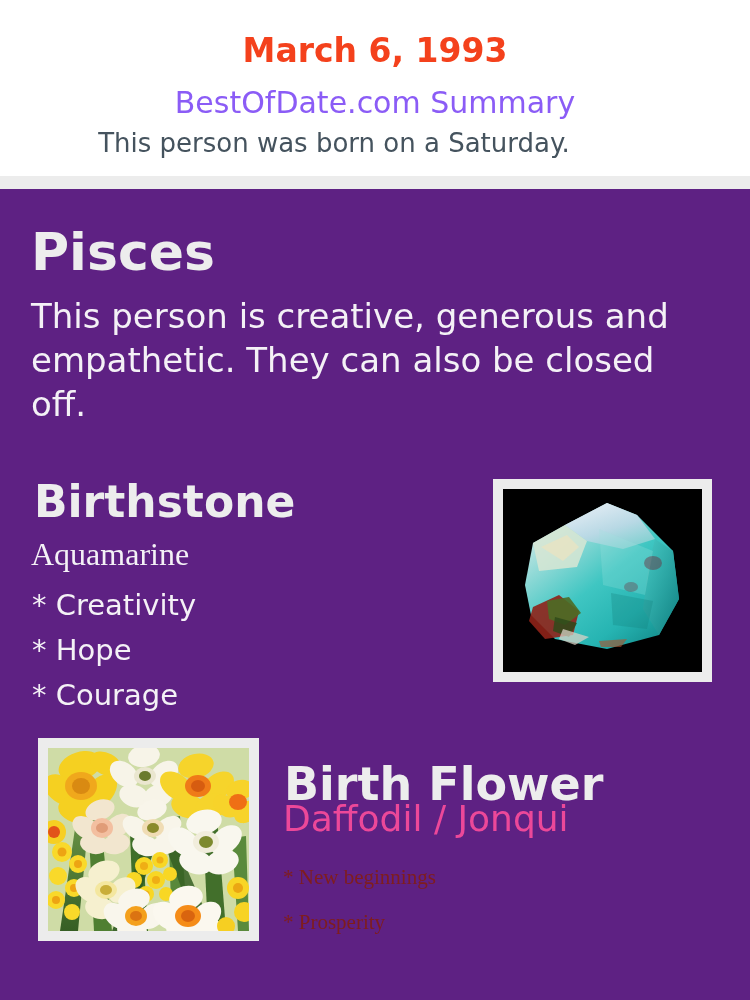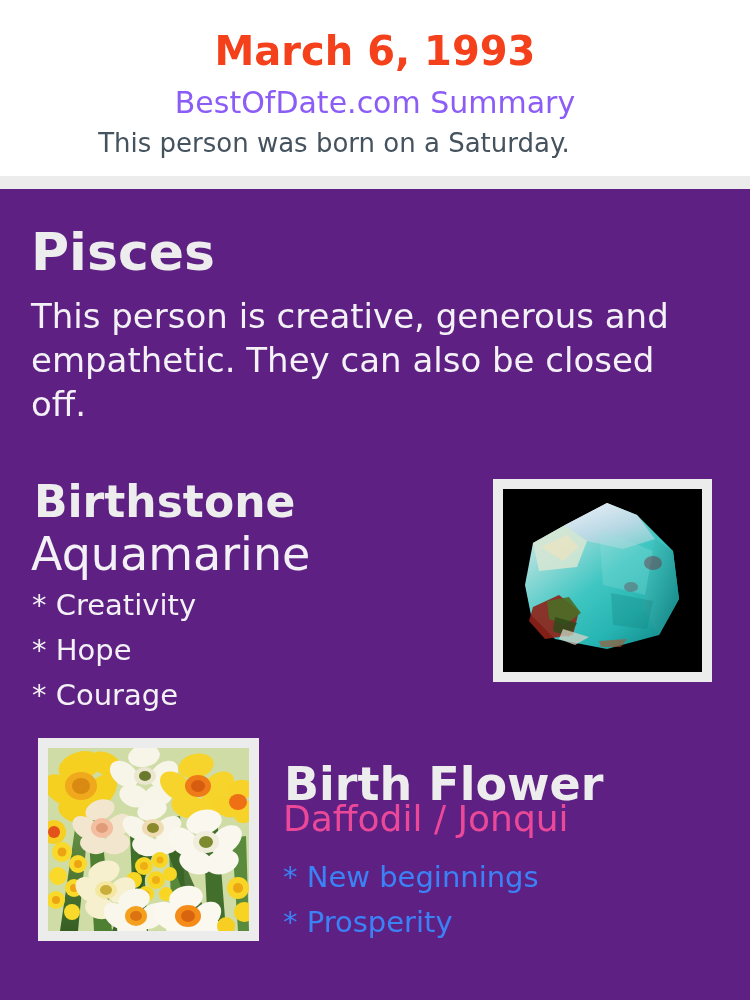--- a/index.html
+++ b/index.html
@@ -28,21 +28,21 @@
     left: 0; top: 0;
     width: 750px;
     height: 176px;
     background: #ffffff;
     text-align: center;
   }
   .header-date {
     position: absolute;
     left: 0; top: 22px;
     width: 750px;
-    font-size: 40px;
+    font-size: 33px;
     font-weight: bold;
     color: #f4411c;
     letter-spacing: 0px;
     line-height: 58px;
     white-space: nowrap;
   }
   .header-site {
     position: absolute;
     left: 0; top: 84px;
     width: 750px;
@@ -104,25 +104,26 @@
     left: 34px; top: 476px;
     font-size: 44px;
     font-weight: bold;
     color: #ededed;
     line-height: 52px;
     white-space: nowrap;
   }
   .birthstone-name {
     position: absolute;
     left: 31px; top: 532px;
-    font-size: 46px;
+    font-size: 32px;
     font-weight: normal;
     color: #f4f1f6;
     line-height: 44px;
     white-space: nowrap;
+    font-family: Liberation Serif, serif;
   }
   .birthstone-traits {
     position: absolute;
     left: 32px; top: 583px;
     width: 430px;
   }
   .birthstone-traits .trait {
     font-size: 29px;
     line-height: 45px;
     color: #f4f1f6;
@@ -147,24 +148,25 @@
     color: #ec4899;
     line-height: 44px;
     white-space: nowrap;
   }
   .flower-traits {
     position: absolute;
     left: 283px; top: 855px;
     width: 440px;
   }
   .flower-traits .trait {
-    font-size: 29px;
+    font-size: 21px;
     line-height: 45px;
-    color: #3b82f6;
-    white-space: nowrap;
+    color: #7f1d1d;
+    white-space: nowrap;
+    font-family: Liberation Serif, serif;
   }
 
   
   .photo-frame {
     position: absolute;
     background: #ececec;
     box-sizing: border-box;
     padding: 10px;
   }
   .photo-frame .photo-inner {

